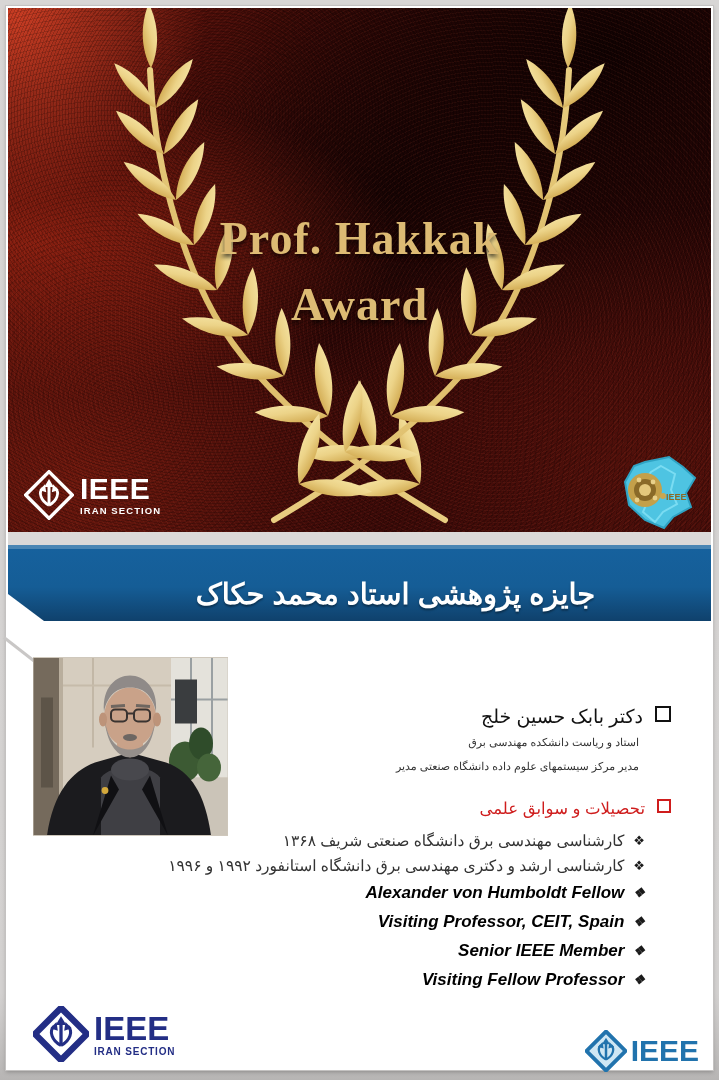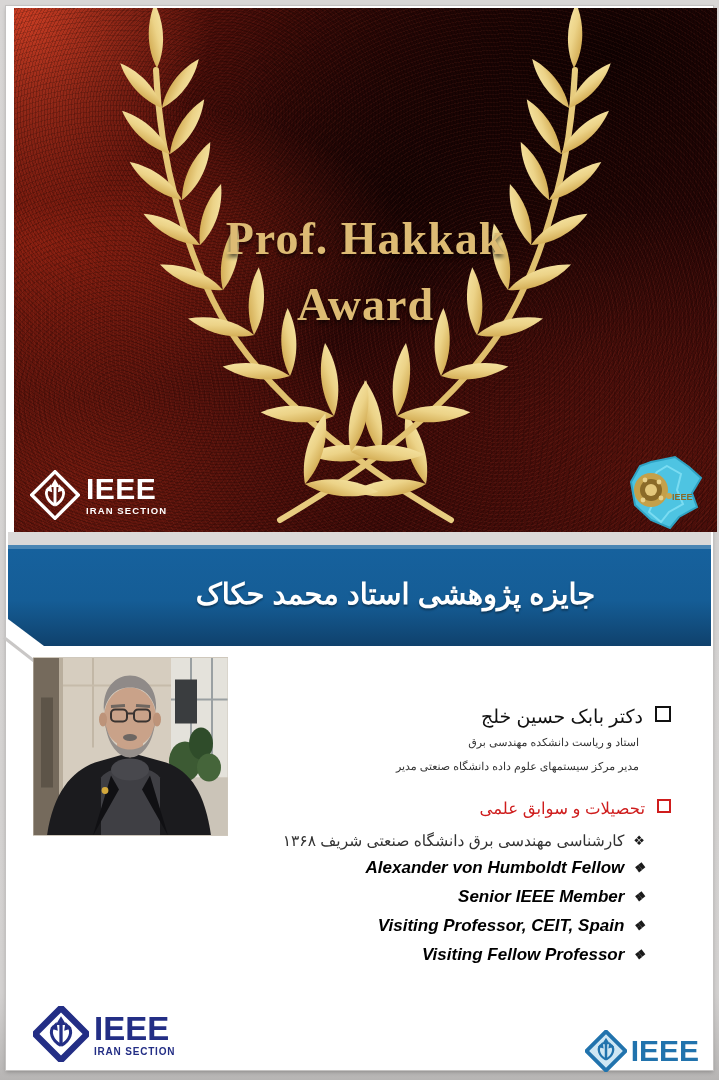--- a/index.html
+++ b/index.html
@@ -8,21 +8,21 @@
     background:linear-gradient(180deg,#d8d6d5 0%,#d3d1d0 92%,#b7b5b4 100%);
     font-family:"Liberation Sans", sans-serif;
   }
   .page{
     position:absolute;left:6px;top:6px;width:707px;height:1064px;
     background:#ffffff;box-shadow:0 0 0 1px #c4c2c1,0 2px 4px rgba(0,0,0,.25);
   }
 
   
   .banner{
-    position:absolute;left:8px;top:2px;width:703px;height:524px;overflow:hidden;
+    position:absolute;left:2px;top:2px;width:703px;height:524px;overflow:hidden;
     background:
       radial-gradient(circle at 1% 1%, rgba(205,62,36,.95) 0%, rgba(205,62,36,0) 22%),
       radial-gradient(ellipse at 4% 45%, rgba(150,35,18,.8) 0%, rgba(150,35,18,0) 38%),
       radial-gradient(ellipse at 10% 90%, rgba(130,30,16,.7) 0%, rgba(130,30,16,0) 35%),
       radial-gradient(ellipse at 92% 88%, rgba(110,24,14,.6) 0%, rgba(110,24,14,0) 40%),
       radial-gradient(ellipse at 85% 8%, rgba(10,1,1,.85) 0%, rgba(10,1,1,0) 45%),
       radial-gradient(ellipse at 55% 35%, rgba(14,2,2,.7) 0%, rgba(14,2,2,0) 50%),
       linear-gradient(135deg,#561009 0%,#3a0a08 45%,#2c0606 100%);
   }
   .banner .grain{
@@ -43,21 +43,21 @@
     position:absolute;left:16px;bottom:12px;display:flex;align-items:center;gap:6px;color:#fff;
   }
   .banner-ieee .txt{display:flex;flex-direction:column;line-height:1;}
   .banner-ieee .big{font-size:30px;font-weight:bold;letter-spacing:0.5px;}
   .banner-ieee .small{font-size:9.5px;font-weight:bold;letter-spacing:1.1px;margin-top:2px;}
   .anniv{position:absolute;right:8px;bottom:-4px;}
 
   
   .gapstrip{position:absolute;left:2px;top:526px;width:703px;height:13px;background:#dbd9d8;}
   .titlebar{
-    position:absolute;left:2px;top:539px;width:703px;height:101px;
+    position:absolute;left:2px;top:539px;width:703px;height:76px;
     background:linear-gradient(180deg,#4a86b4 0,#4a86b4 4px,#16619d 4px,#155d96 55%,#0f416c 100%);
     clip-path:polygon(0 0,100% 0,100% 100%,36px 100%,0 calc(100% - 27px));
   }
   .titlebar-text{
     position:absolute;left:0;right:0;top:32px;text-align:center;transform:translateX(36px);
     direction:rtl;color:#ffffff;font-weight:bold;font-size:29px;
     text-shadow:0 2px 2px rgba(0,0,0,.35);
   }
   .wedge-line{
     position:absolute;left:-2px;top:630px;width:52px;height:3px;background:#c9c7c6;
@@ -232,28 +232,29 @@
 
     <div class="section-row">
       <span class="sq red"></span><span>تحصیلات و سوابق علمی</span>
     </div>
 
     <div class="items">
       <div>
 
           <div class="row fa"><span class="diamond">❖</span><span class="val">کارشناسی مهندسی برق دانشگاه صنعتی شریف ۱۳۶۸</span></div>
 
+          <div class="row fa"><span class="diamond">❖</span><span class="val">کارشناسی ارشد و دکتری مهندسی برق دانشگاه استانفورد ۱۹۹۲ و ۱۹۹۶</span></div>
         </div>
       <div>
 
           <div class="row en"><span class="diamond">❖</span><span class="val" dir="ltr">Alexander von Humboldt Fellow</span></div>
 
+          <div class="row en"><span class="diamond">❖</span><span class="val" dir="ltr">Visiting Professor, CEIT, Spain</span></div>
+
           <div class="row en"><span class="diamond">❖</span><span class="val" dir="ltr">Senior IEEE Member</span></div>
-
-          <div class="row en"><span class="diamond">❖</span><span class="val" dir="ltr">Visiting Professor, CEIT, Spain</span></div>
 
           <div class="row en"><span class="diamond">❖</span><span class="val" dir="ltr">Visiting Fellow Professor</span></div>
         </div>
     </div>
   </div>
 
   <div class="footer-left">
     <svg width="56" height="56" viewBox="0 0 44 44" aria-hidden="true">
       <rect x="7.5" y="7.5" width="29" height="29" transform="rotate(45 22 22)" fill="#ffffff" stroke="#232e85" stroke-width="5"></rect>
       <path d="M22 31 L22 13" stroke="#232e85" stroke-width="2.6" fill="none"></path>

